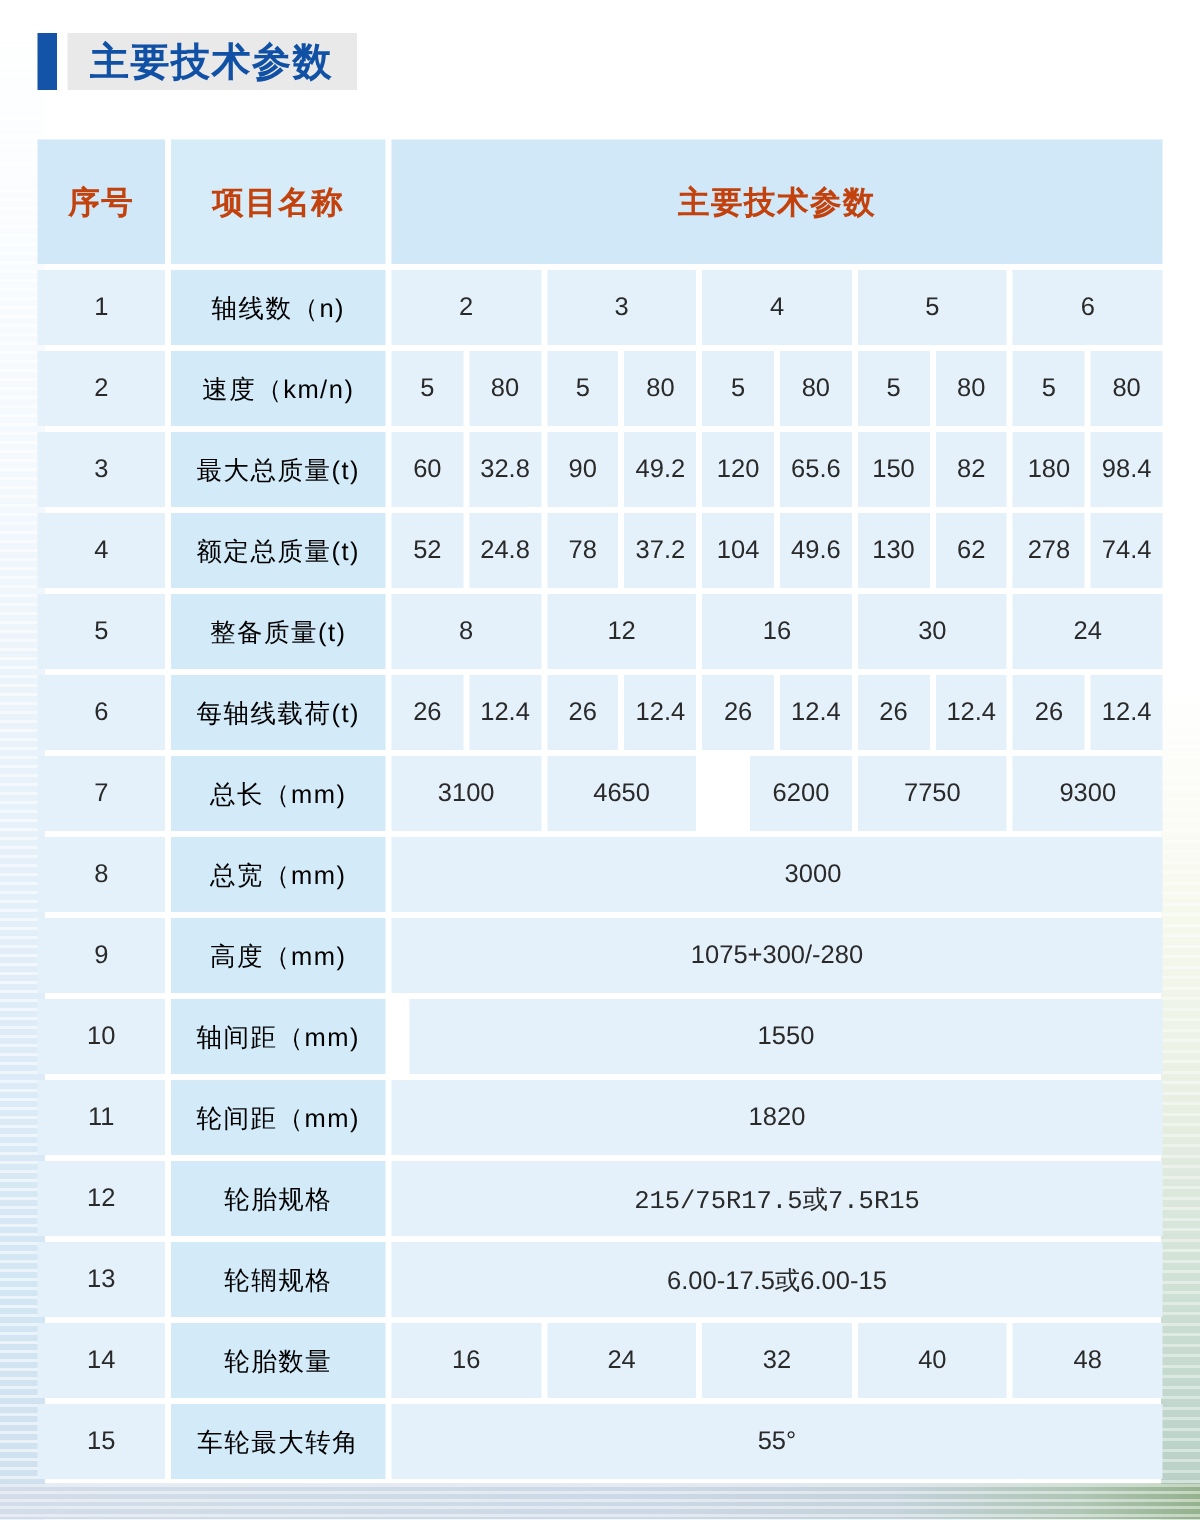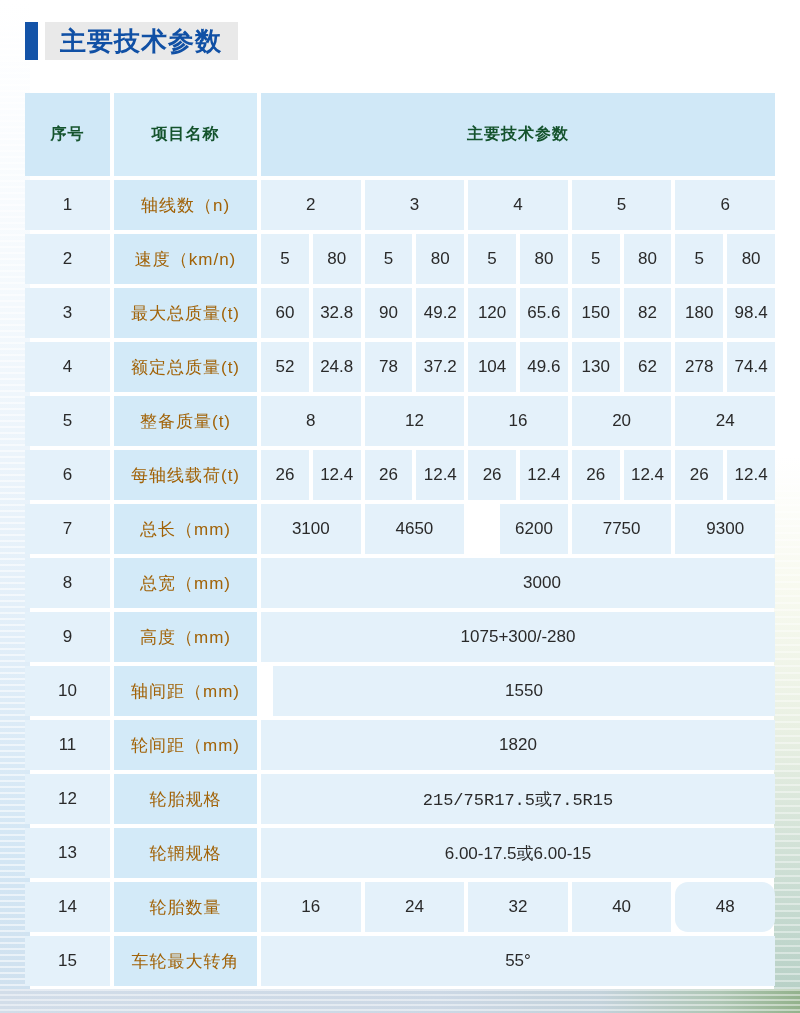--- a/index.html
+++ b/index.html
@@ -53,25 +53,25 @@
     grid-template-rows:83px repeat(15,50px);
     gap:4px;
   }
   .cell{
     display:flex;align-items:center;justify-content:center;
     text-align:center;
     font-size:17px;color:#2a2a2a;
     background:#e4f1fa;
   }
   .cell.header{
-    background:#d0e8f7;color:#14532d;
-    font-size:16px;font-weight:bold;letter-spacing:1px;
+    background:#d0e8f7;color:#c2410c;
+    font-size:21px;font-weight:bold;letter-spacing:1px;
   }
   .cell.header.name{background:#d6ecf9;}
-  .cell.label{background:#d3eaf8;color:#a16207;letter-spacing:1px;text-align:center;}
+  .cell.label{background:#d3eaf8;color:#000000;letter-spacing:1px;text-align:center;}
 </style>
 </head>
 <body>
 
 <div class="page">
 
   <div class="bg-left"></div>
   <div class="bg-right"></div>
   <div class="bg-bottom"></div>
 
@@ -126,21 +126,21 @@
       <div class="cell ">49.6</div>
       <div class="cell ">130</div>
       <div class="cell ">62</div>
       <div class="cell ">278</div>
       <div class="cell ">74.4</div>
       <div class="cell ">5</div>
       <div class="cell label">整备质量(t)</div>
       <div class="cell " style="grid-column: span 2;">8</div>
       <div class="cell " style="grid-column: span 2;">12</div>
       <div class="cell " style="grid-column: span 2;">16</div>
-      <div class="cell " style="grid-column: span 2;">20</div>
+      <div class="cell " style="grid-column: span 2;">30</div>
       <div class="cell " style="grid-column: span 2;">24</div>
       <div class="cell ">6</div>
       <div class="cell label">每轴线载荷(t)</div>
       <div class="cell ">26</div>
       <div class="cell ">12.4</div>
       <div class="cell ">26</div>
       <div class="cell ">12.4</div>
       <div class="cell ">26</div>
       <div class="cell ">12.4</div>
       <div class="cell ">26</div>
@@ -171,19 +171,19 @@
       <div class="cell " style="grid-column: span 10; font-family: Liberation Mono, monospace;">215/75R17.5或7.5R15</div>
       <div class="cell ">13</div>
       <div class="cell label">轮辋规格</div>
       <div class="cell " style="grid-column: span 10;">6.00-17.5或6.00-15</div>
       <div class="cell ">14</div>
       <div class="cell label">轮胎数量</div>
       <div class="cell " style="grid-column: span 2;">16</div>
       <div class="cell " style="grid-column: span 2;">24</div>
       <div class="cell " style="grid-column: span 2;">32</div>
       <div class="cell " style="grid-column: span 2;">40</div>
-      <div class="cell " style="grid-column: span 2; border-radius: 13px;">48</div>
+      <div class="cell " style="grid-column: span 2;">48</div>
       <div class="cell ">15</div>
       <div class="cell label">车轮最大转角</div>
       <div class="cell " style="grid-column: span 10;">55°</div>
     </div>
 
 </div>
 
 </body></html>

